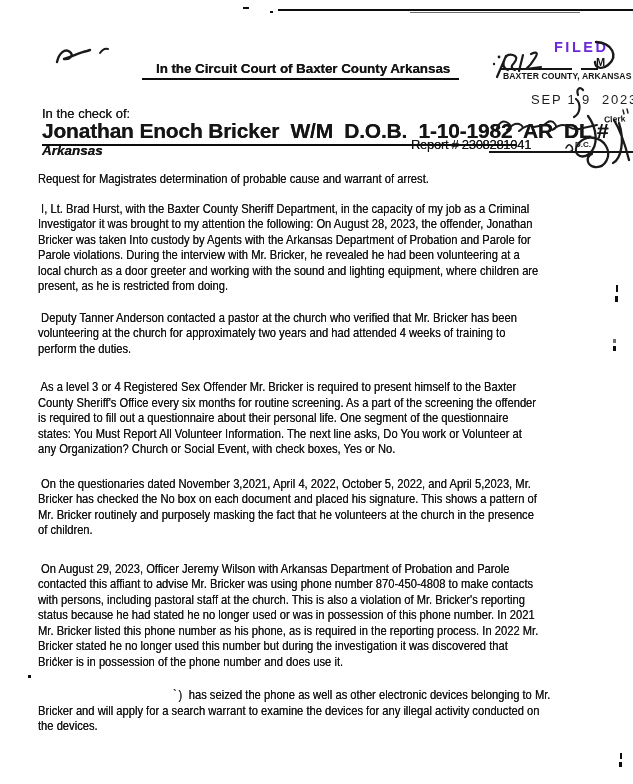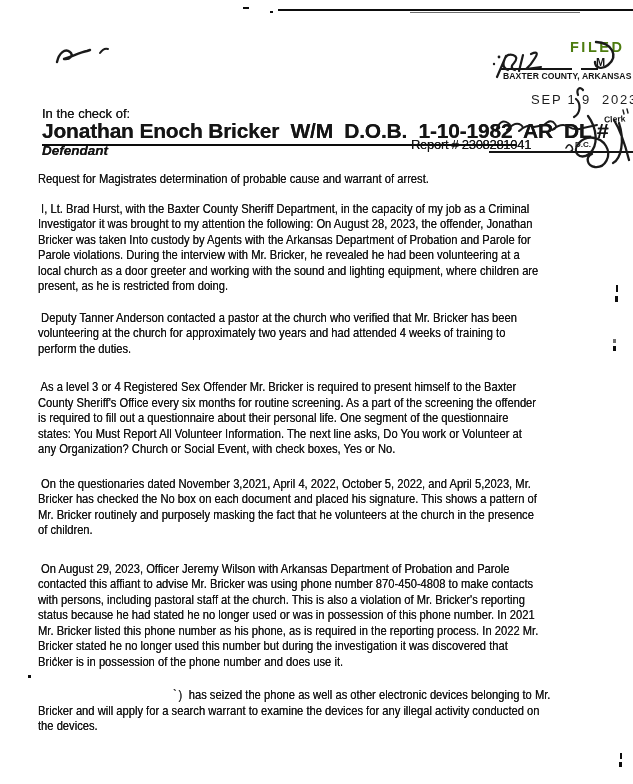--- a/index.html
+++ b/index.html
@@ -19,21 +19,21 @@
   }
   .matter-label{ left:42px; top:106px; font-size:13px; }
   .name-wrap{
     left:42px; top:119px; width:474px; border-bottom:2.2px solid #0c0c0c; padding-bottom:1px;
   }
   .name-line{ font-size:21px; font-weight:bold; letter-spacing:-.2px; white-space:pre; }
   .defendant{ left:42px; top:143px; font-size:13.5px; font-weight:bold; font-style:italic; }
   .report{ left:411px; top:137px; font-size:13px; font-weight:normal; letter-spacing:-.3px; }
 
   
-  .filed{ left:570px; top:39px; font-size:14.5px; font-weight:bold; letter-spacing:2.5px; color:#4d7c0f;}
+  .filed{ left:554px; top:39px; font-size:14.5px; font-weight:bold; letter-spacing:2.5px; color:#6d28d9;}
   .stamp-m{ left:596px; top:56px; font-size:11px; font-weight:bold; }
   .time-line1{ left:501px; top:68px; width:71px; height:2px; background:#141414; }
   .time-line2{ left:581px; top:68px; width:17px; height:2px; background:#141414; }
   .county{ left:503px; top:71px; font-size:8.6px; font-weight:bold; letter-spacing:.1px; white-space:nowrap;text-align:right;}
   .stamp-date{ left:531px; top:92px; font-size:13px; letter-spacing:1.8px; color:#1c1c1c; white-space:pre;}
   .clerk{ left:604px; top:114px; font-size:8.5px; font-weight:bold; transform:rotate(-3deg);}
   .dc{ left:575px; top:140px; font-size:8px; font-weight:bold; }
   .clerk-line{ left:489px; top:151px; width:144px; height:2px; background:#151515; }
 
   
@@ -69,28 +69,29 @@
   <div class="art" style="left:270px; top:11px; width:3px; height:2px;"></div>
   <div class="art" style="left:616px; top:285px; width:2px; height:7px;"></div>
   <div class="art" style="left:615px; top:296px; width:3px; height:6px;"></div>
   <div class="art gray" style="left:613px; top:339px; width:3px; height:4px;"></div>
   <div class="art" style="left:613px; top:346px; width:3px; height:5px;"></div>
   <div class="art" style="left:28px; top:675px; width:3px; height:3px;"></div>
   <div class="art gray" style="left:54px; top:657px; width:2px; height:2px;"></div>
   <div class="art" style="left:620px; top:753px; width:2px; height:6px;"></div>
   <div class="art" style="left:619px; top:762px; width:3px; height:5px;"></div>
 
+  <div class="abs court-title ink">In the Circuit Court of Baxter County Arkansas</div>
 
   <div class="abs matter-label ink">In the check of:</div>
 
   <div class="abs name-wrap">
     <div class="name-line ink">Jonathan Enoch Bricker  W/M  D.O.B.  1-10-1982  AR  DL #</div>
   </div>
 
-  <div class="abs defendant ink">Defendant</div>
+  <div class="abs defendant ink">Arkansas</div>
 
   <div class="abs report ink">Report # 2308281041</div>
 
   <div class="abs filed">FILED</div>
   <div class="abs stamp-m">M</div>
   <div class="abs time-line1"></div>
   <div class="abs time-line2"></div>
   <div class="abs county">BAXTER COUNTY, ARKANSAS</div>
   <div class="abs stamp-date">SEP 1 9  2023</div>
   <div class="abs clerk">Clerk</div>

